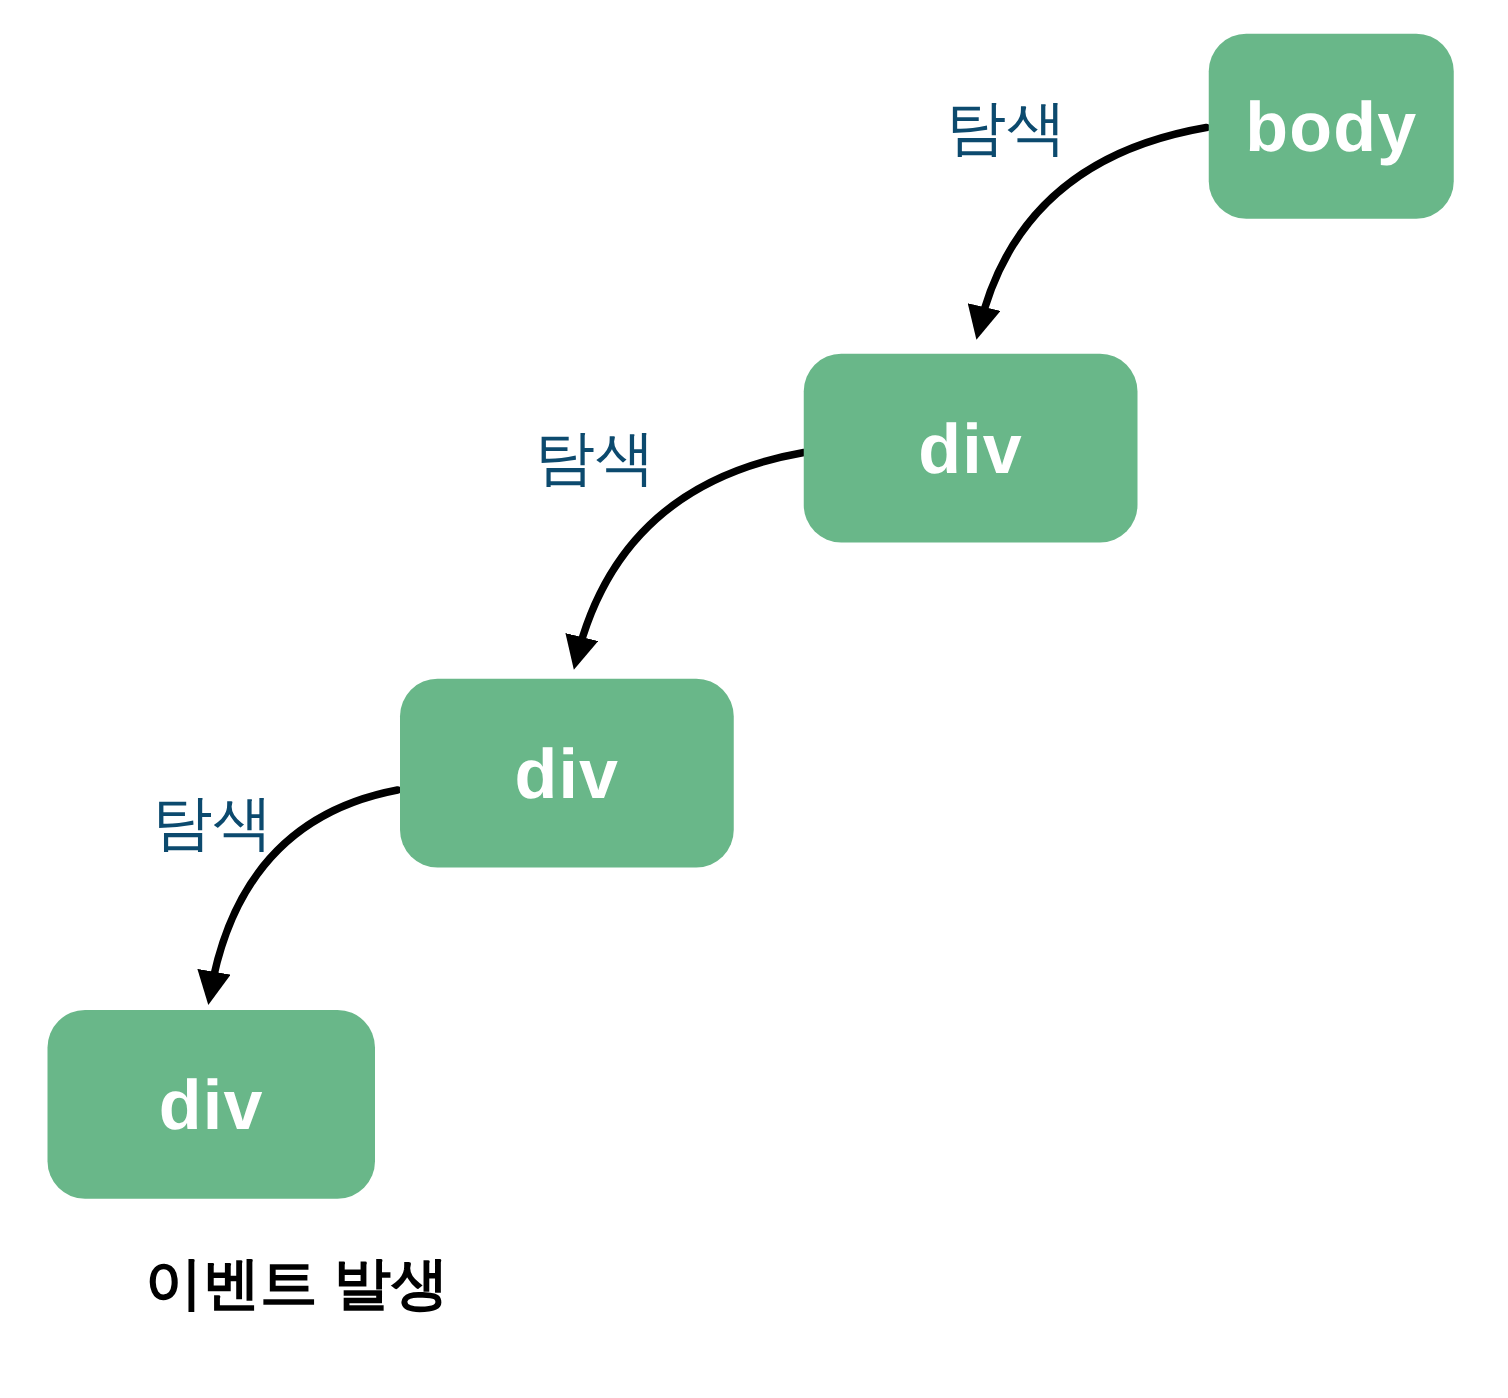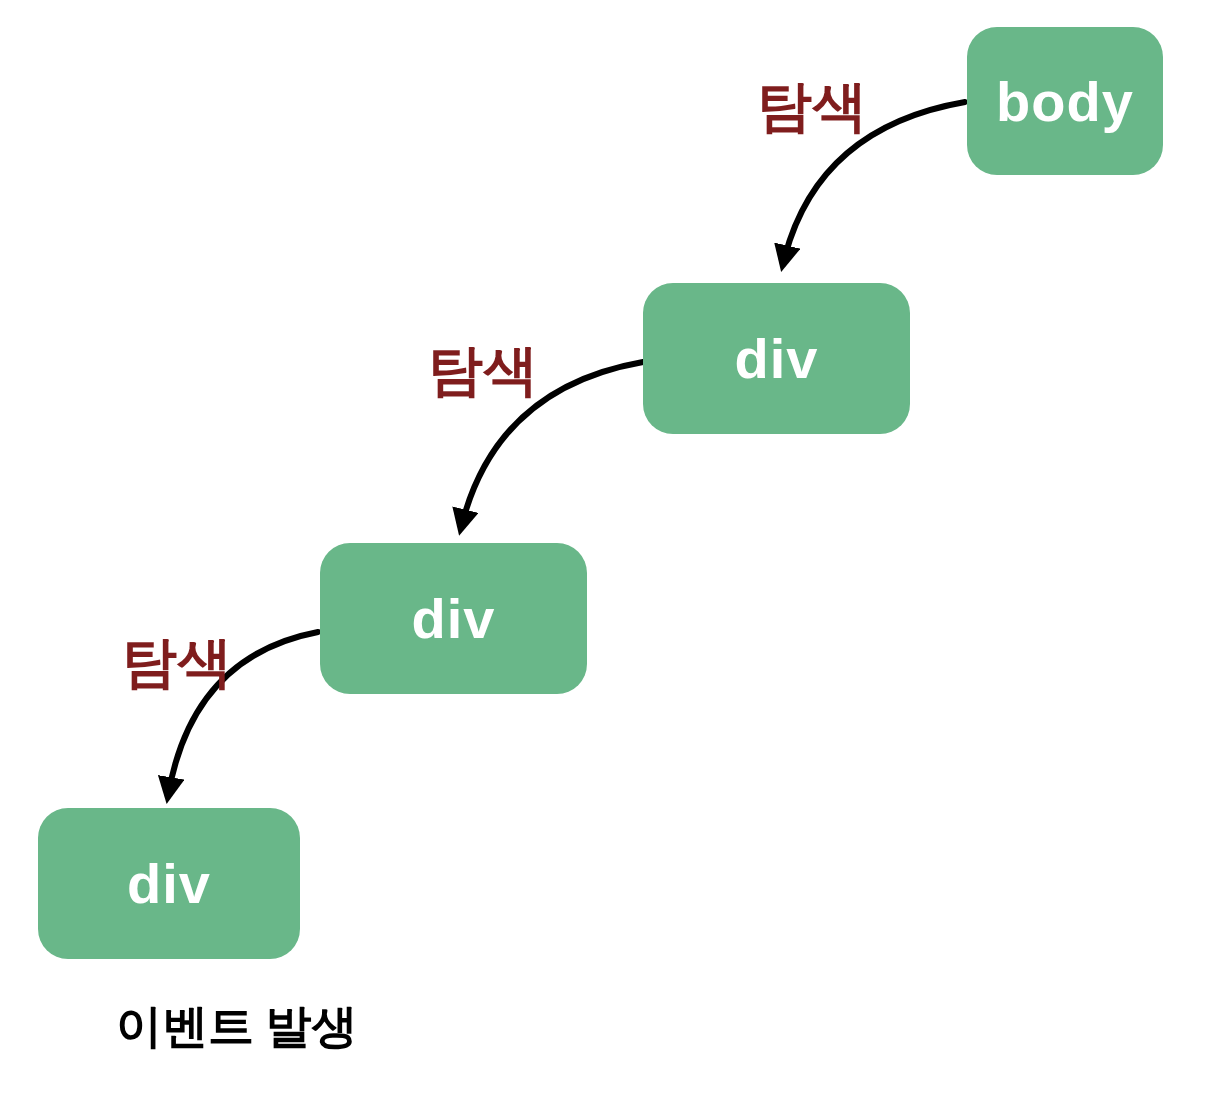--- a/index.html
+++ b/index.html
@@ -34,37 +34,36 @@
     font-size: 56px;
     font-weight: 600;
     letter-spacing: 1px;
   }
   .node-body { left: 967px; top: 27px;  width: 196px; height: 148px; }
   .node-div1 { left: 643px; top: 283px; width: 267px; height: 151px; }
   .node-div2 { left: 320px; top: 543px; width: 267px; height: 151px; }
   .node-div3 { left: 38px;  top: 808px; width: 262px; height: 151px; }
   .edge-label {
     position: absolute;
-    color: #7f1d1d;
-    font-size: 55px;
-    font-weight: bold;
+    color: #0c4a6e;
+    font-size: 48px;
+    font-weight: normal;
     white-space: nowrap;
   }
   .edge-label-1 { left: 757px; top: 70px; }
   .edge-label-2 { left: 428px; top: 334px; }
   .edge-label-3 { left: 122px; top: 626px; }
   .caption {
     position: absolute;
     left: 116px;
     top: 996px;
     color: #000000;
     font-size: 46px;
     font-weight: bold;
     white-space: nowrap;
-    font-family: Liberation Serif, serif;
   }
 </style>
 </head>
 <body>
 
 <div class="canvas">
 
   <svg class="arrows-layer" width="1206" height="1118" viewBox="0 0 1206 1118" xmlns="http://www.w3.org/2000/svg">
     <defs>
       <marker id="arrowhead" viewBox="0 0 10 10" refX="7" refY="5" markerWidth="4.5" markerHeight="4.5" orient="auto">

